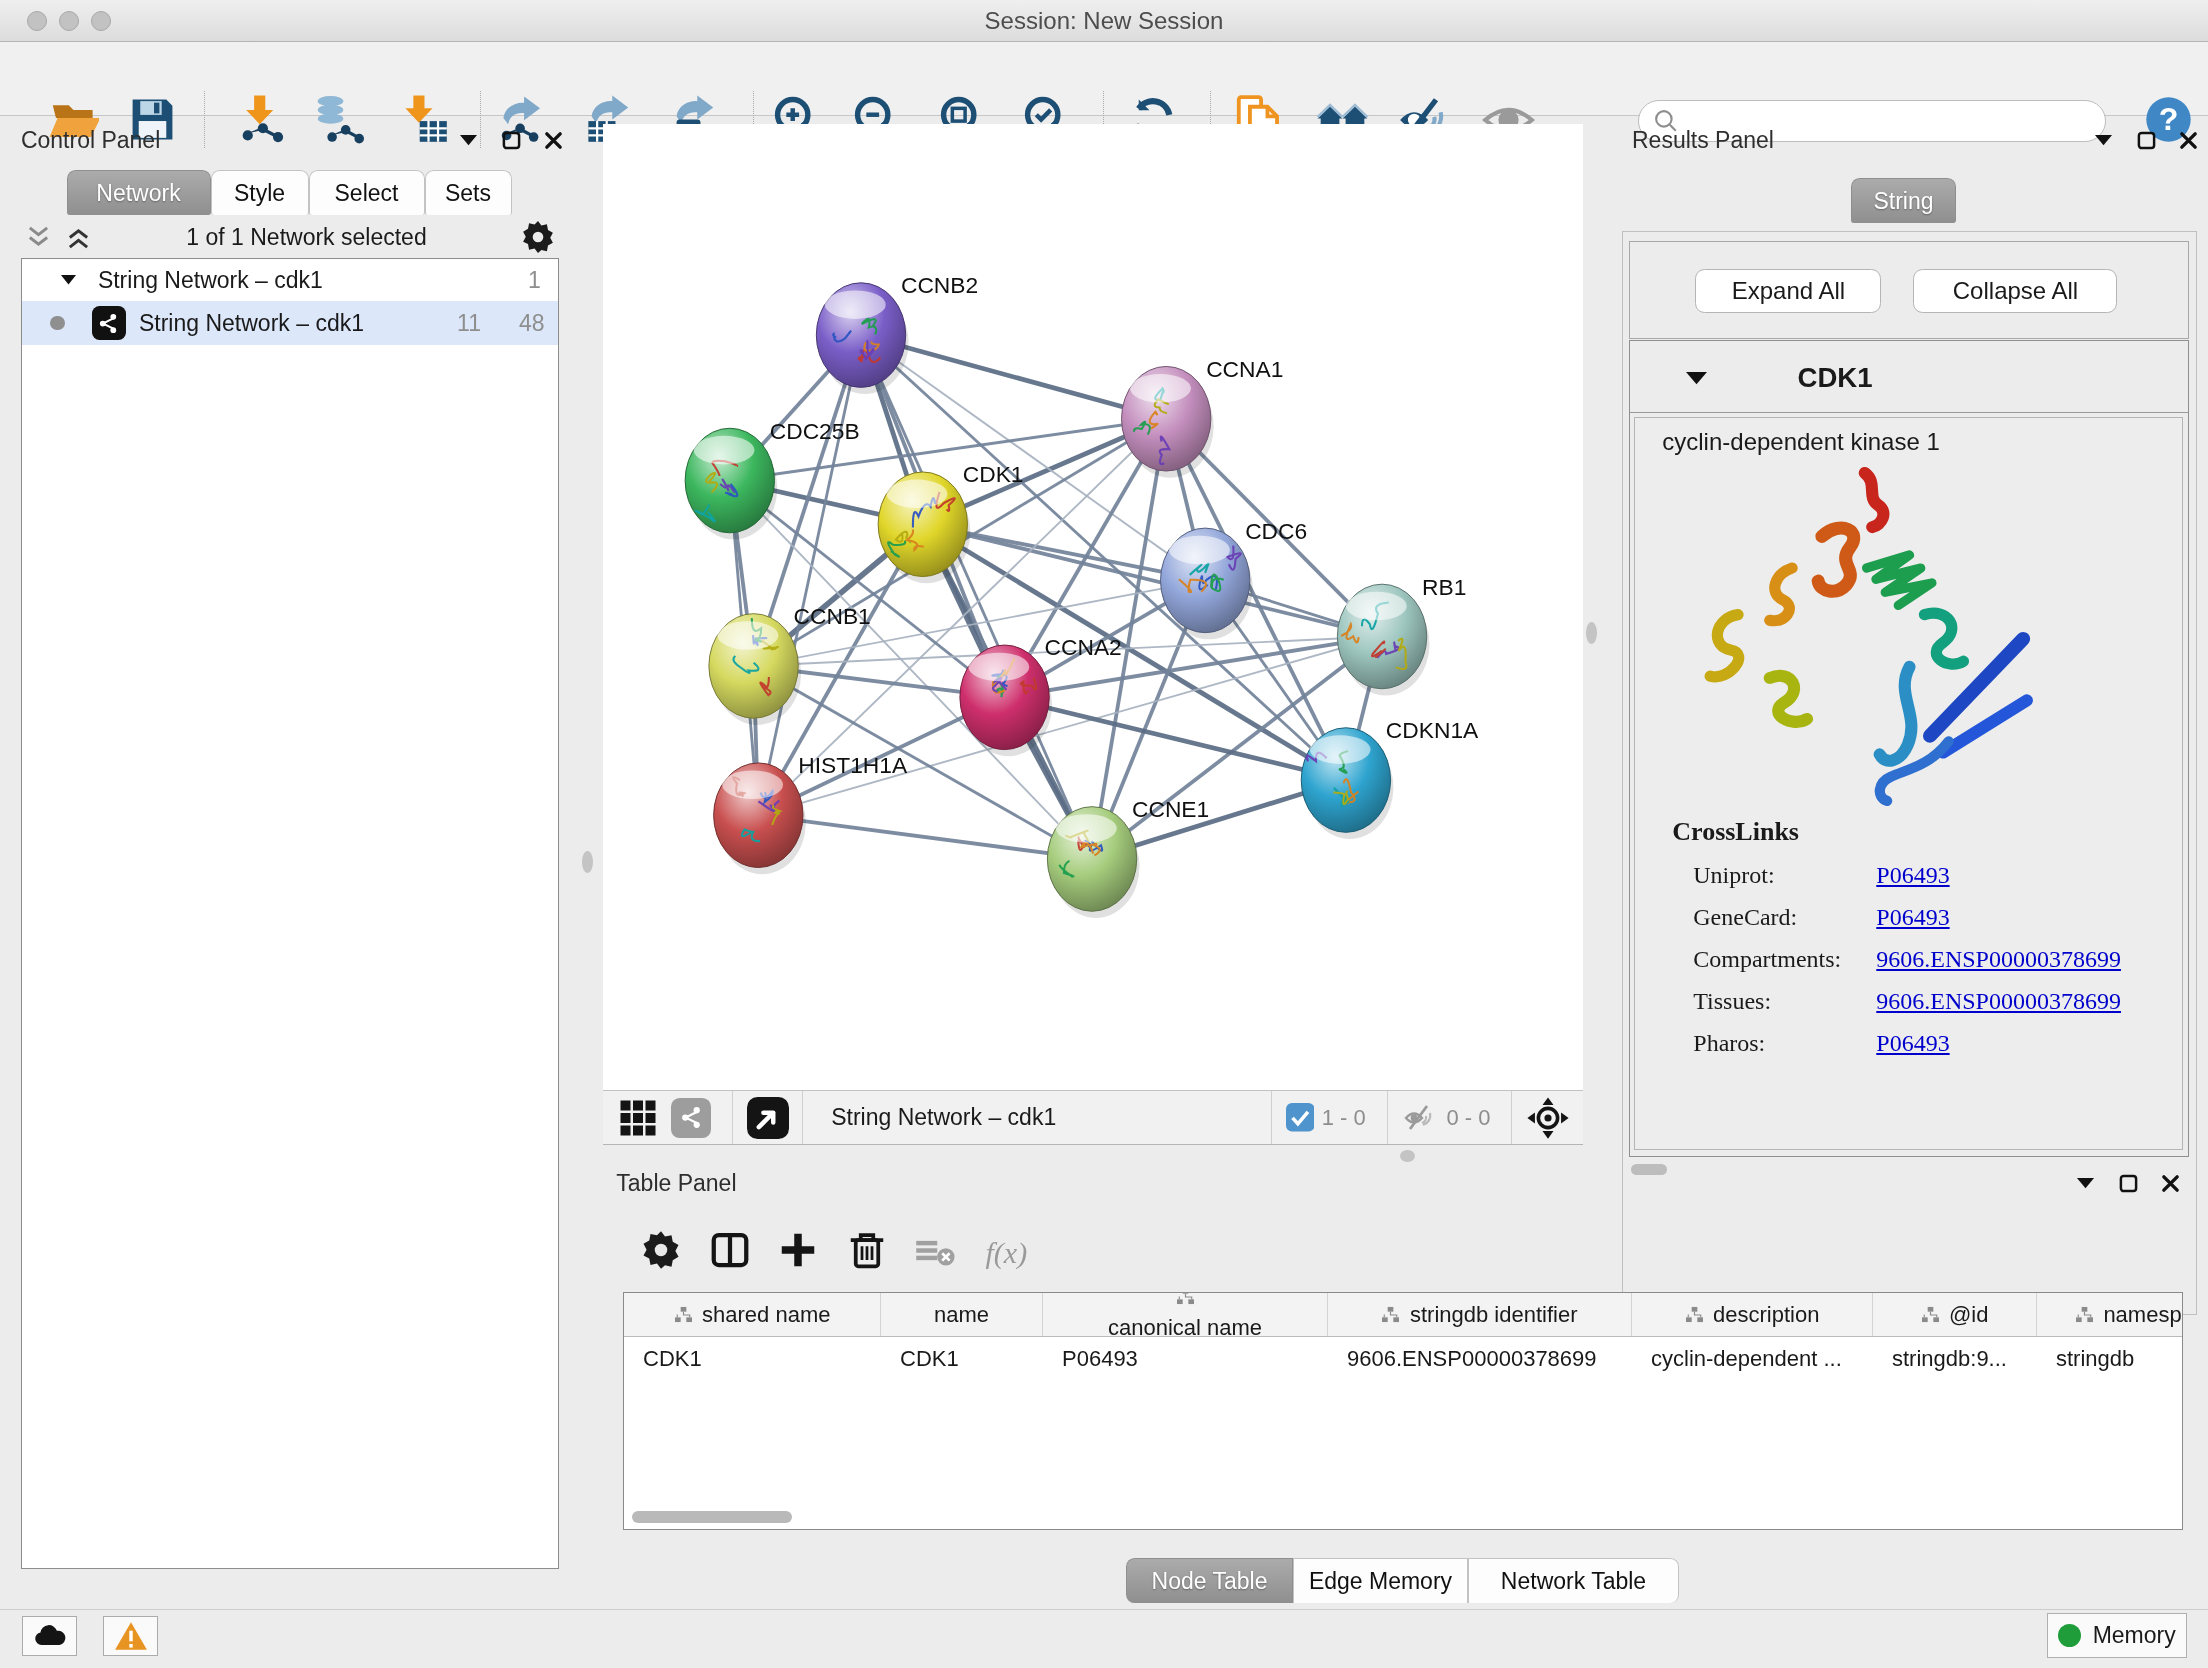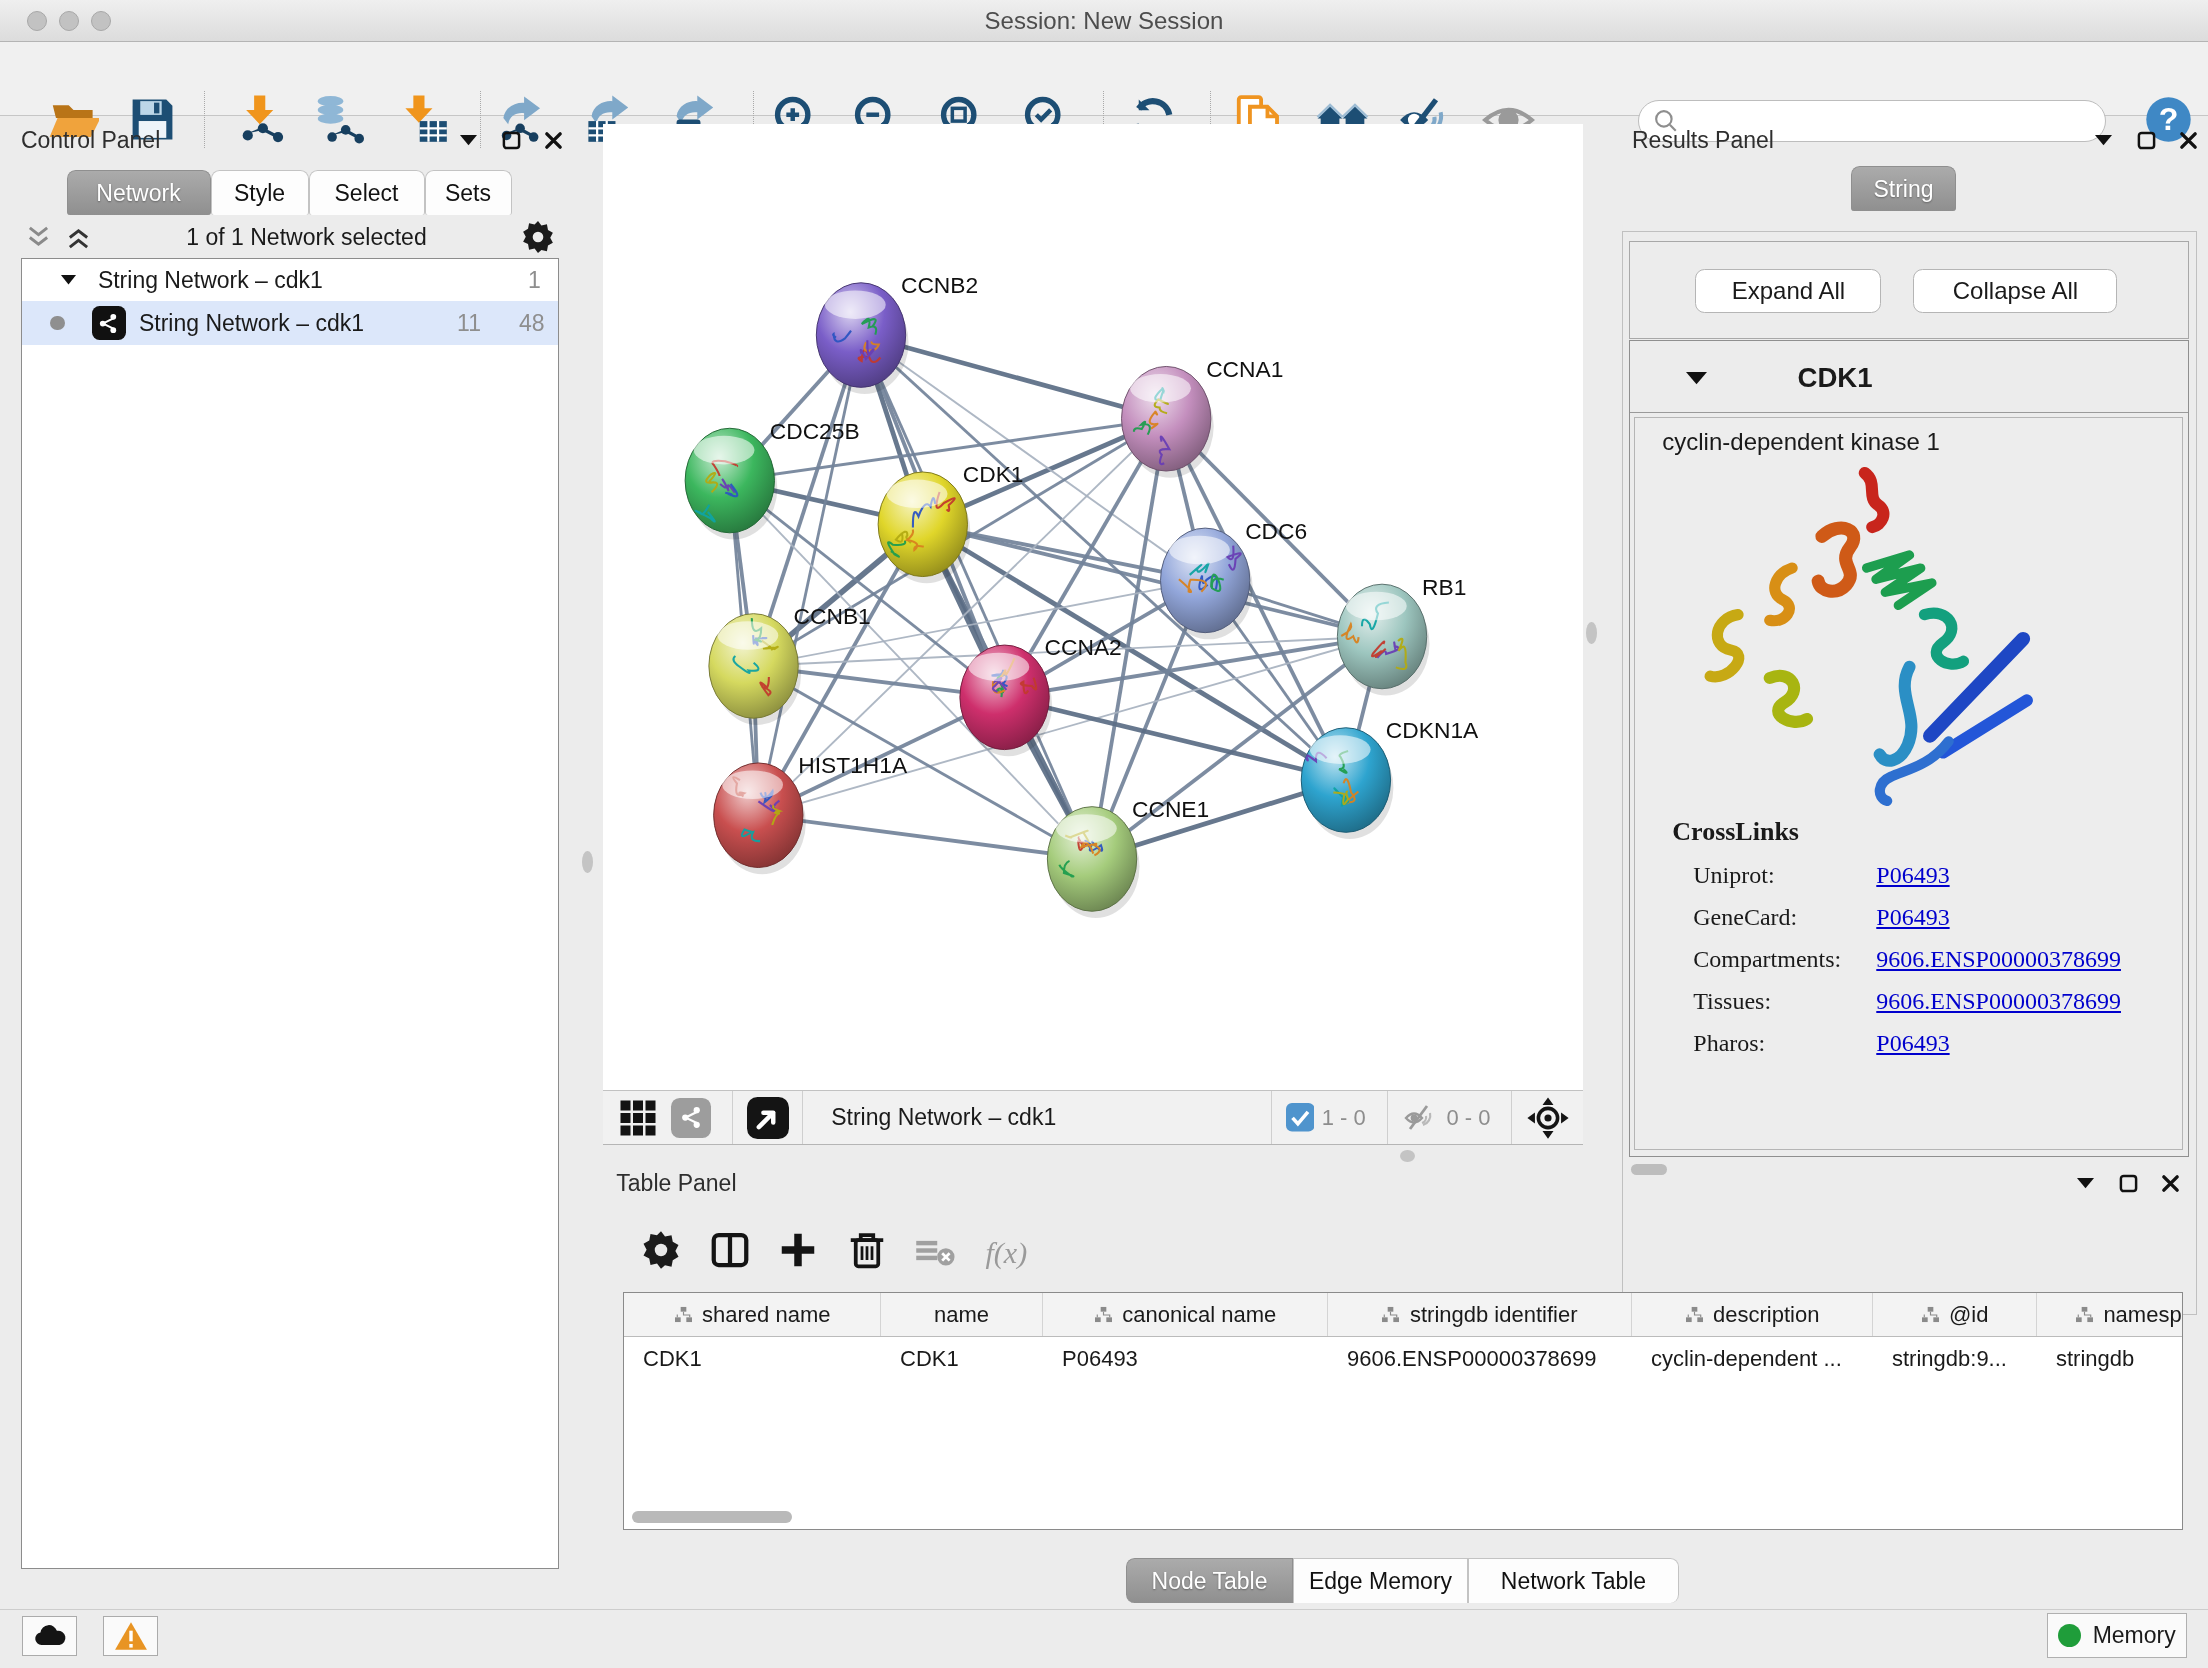--- a/index.html
+++ b/index.html
@@ -715,21 +715,21 @@
           <path d="M2 2h18l-9 11z" fill="#111"></path>
         </svg>
       <svg width="19" height="19" viewBox="0 0 20 20">
           <rect x="2" y="2" width="16" height="16" rx="3" fill="none" stroke="#111" stroke-width="2.6"></rect>
         </svg>
       <svg width="19" height="19" viewBox="0 0 20 20">
           <path d="M3 3l14 14M17 3L3 17" stroke="#111" stroke-width="3.6" stroke-linecap="round"></path>
         </svg>
     </span>
   </div>
-  <div class="tab sel" style="position:absolute; left:234px; top:42px; width:105px">String</div>
+  <div class="tab sel" style="position:absolute; left:234px; top:54px; width:105px">String</div>
   <div id="rp-outer">
     <div id="rp-btnbox">
       <div class="rp-btn" style="left:65px; width:186px">Expand All</div>
       <div class="rp-btn" style="left:283px; width:204px">Collapse All</div>
     </div>
     <div id="rp-section">
       <div id="rp-sechead">
         <svg width="23" height="14.3" viewBox="0 0 24 15" style="position:absolute; left:55px; top:30px">
             <path d="M1 1h22l-11 13z" fill="#111"></path>
           </svg>
@@ -836,21 +836,21 @@
                 <rect x="13" y="12" width="6" height="5"></rect>
                 <path d="M9.4 6h1.2v3H4v3H2.8V9H9.4zM9.4 9h7.8v3H16v-2H9.4z"></path>
               </g>
             </svg>
           </span>
           <span>shared name</span>
         </div>
         <div class="th" style="width: 162px;">
           <span>name</span>
         </div>
-        <div class="th" style="width: 285px;">
+        <div class="th" style="width: 285px; flex-direction: column;">
           <span>
             <svg width="19" height="17" viewBox="0 0 20 18">
               <g fill="#8a8a8a">
                 <rect x="7" y="1" width="6" height="5"></rect>
                 <rect x="1" y="12" width="6" height="5"></rect>
                 <rect x="13" y="12" width="6" height="5"></rect>
                 <path d="M9.4 6h1.2v3H4v3H2.8V9H9.4zM9.4 9h7.8v3H16v-2H9.4z"></path>
               </g>
             </svg>
           </span>

